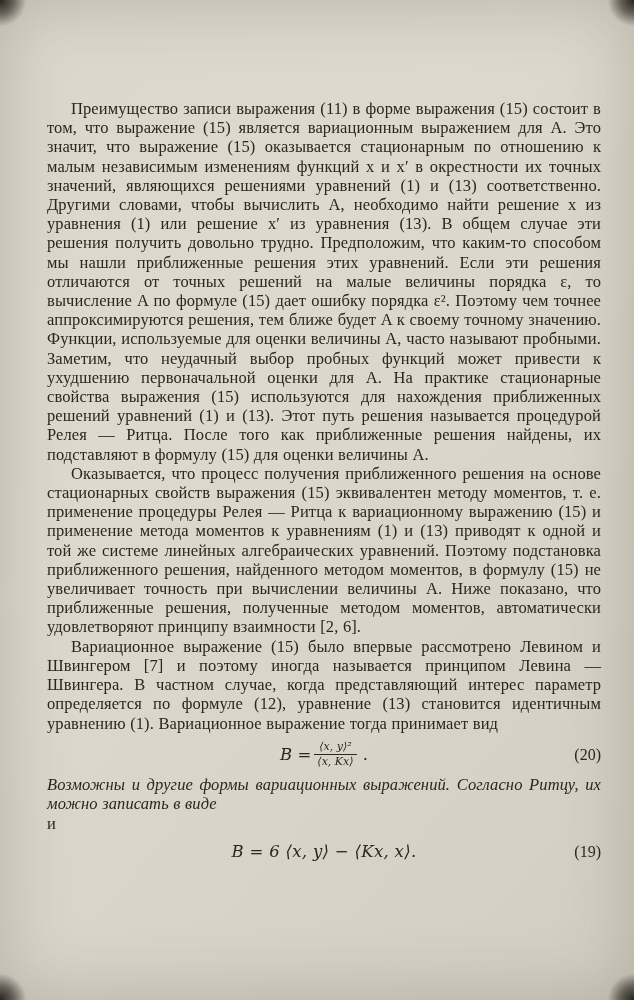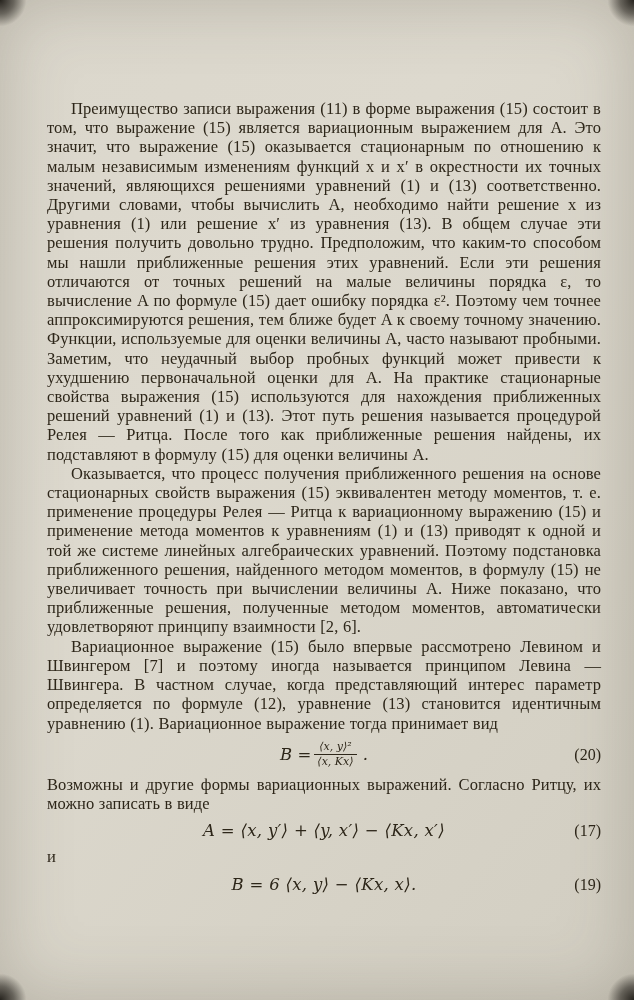--- a/index.html
+++ b/index.html
@@ -70,21 +70,21 @@
 
   .text-block p {
     font-size: 16.5px;
     line-height: 19.2px;
     text-align: justify;
     letter-spacing: 0.1px;
     word-spacing: 0.3px;
     hyphens: auto;
   }
   p.indent { text-indent: 24px; }
-  p.noindent { text-indent: 0; }
+  p.noindent { text-indent: 0; font-style: italic; }
   p.connector {
     text-align: left;
     margin: 1px 0 0 0;
   }
 
   
   .equation {
     position: relative;
     text-align: center;
     margin: 8px 0 6px 0;
@@ -155,24 +155,20 @@
           <span class="num">⟨x, y⟩²</span>
           <span class="den">⟨x, Kx⟩</span>
         </span>
         <span class="eq-suffix">.</span>
       </span>
       <span class="eq-label">(20)</span>
     </div>
 
     <p class="noindent">Возможны и другие формы вариационных выражений. Согласно Ритцу, их можно записать в виде</p>
 
-    <div class="equation">
-      <span class="eq-expr">A = ⟨x, y′⟩ + ⟨y, x′⟩ − ⟨Kx, x′⟩</span>
-      <span class="eq-label">(17)</span>
-    </div>
 
     <p class="connector">и</p>
 
     <div class="equation">
       <span class="eq-expr">B = 6 ⟨x, y⟩ − ⟨Kx, x⟩.</span>
       <span class="eq-label">(19)</span>
     </div>
 
   </main>
 </div>

